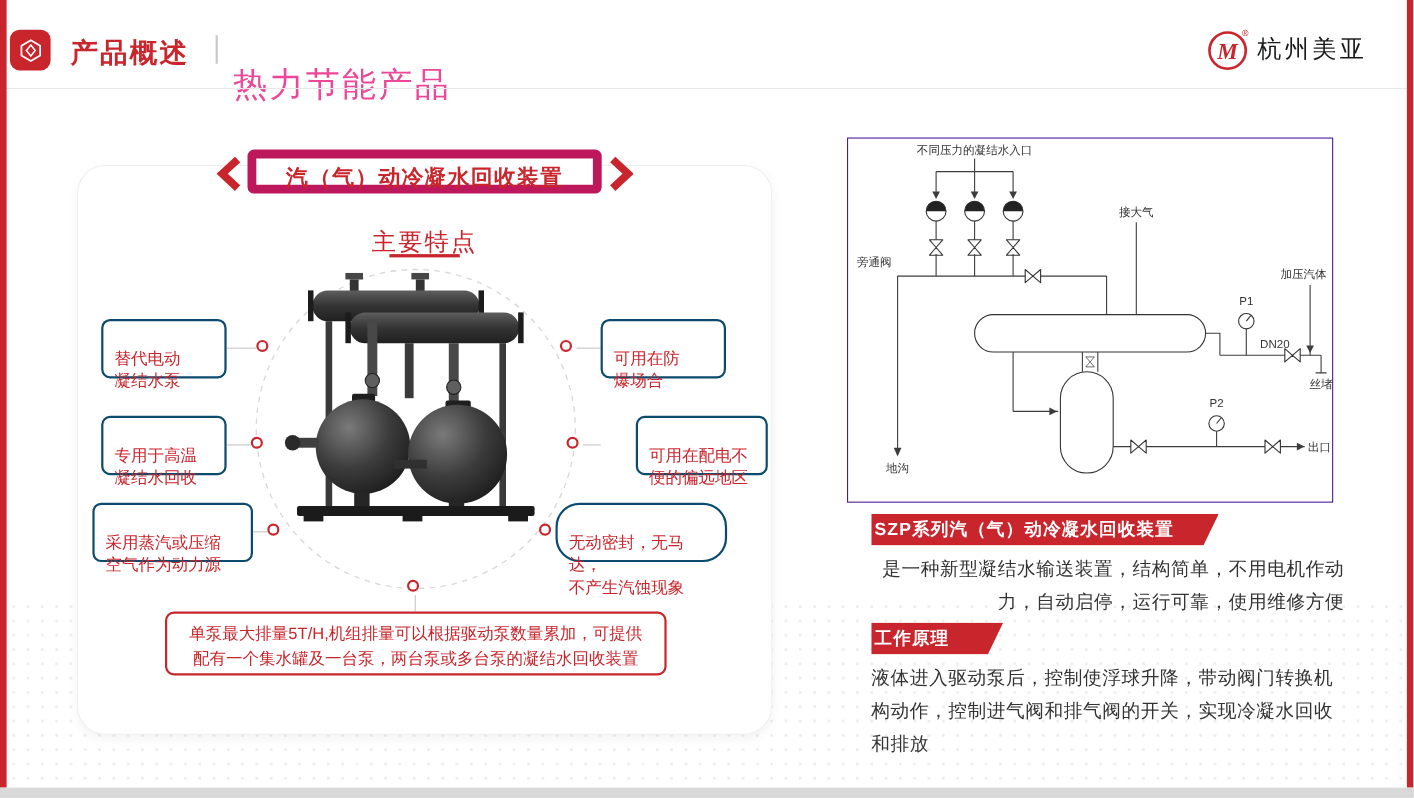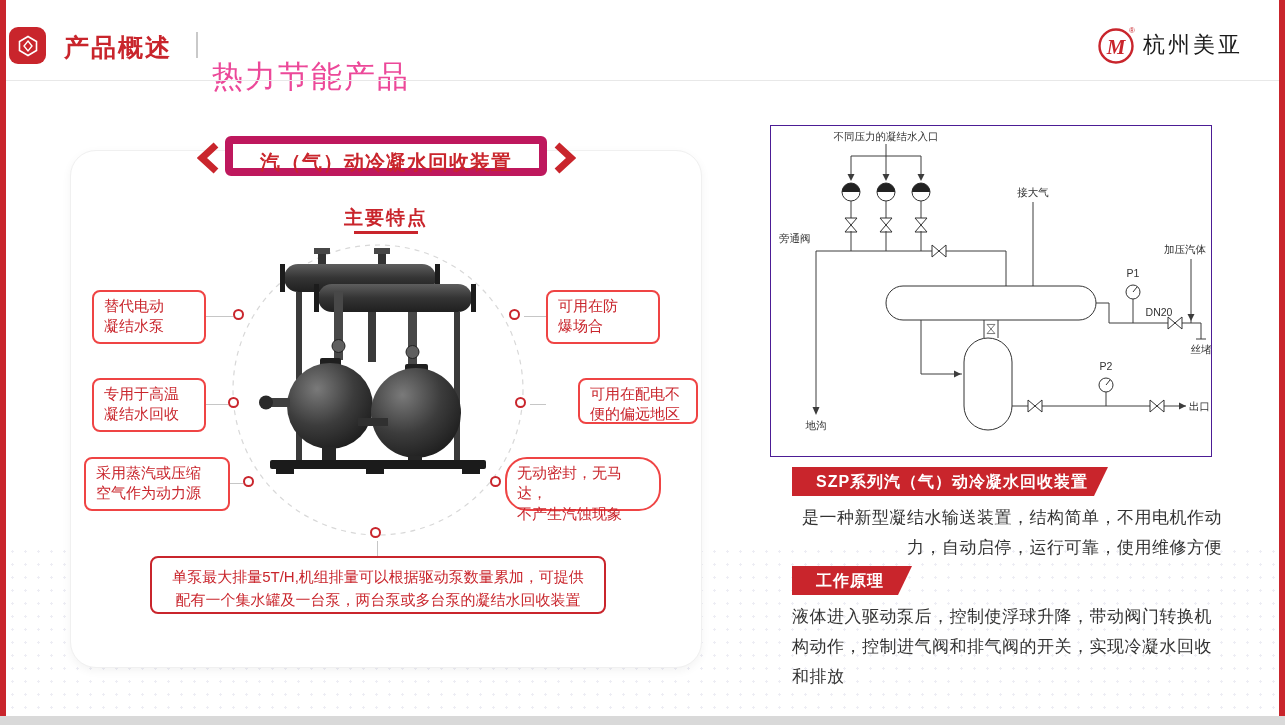--- a/index.html
+++ b/index.html
@@ -26,28 +26,28 @@
 
   
   .left-card { position:absolute; left:70px; top:150px; width:632px; height:518px; background:#fff;
                border:1px solid #f0f0f0; border-radius:26px; box-shadow:0 3px 10px rgba(0,0,0,.05); z-index:1; }
   .ribbon-box { position:absolute; left:225px; top:136px; width:322px; height:40px; background:#fff; z-index:3;
                 border:8px solid #be185d; border-radius:6px; text-align:center; line-height:36px;
                 font-size:20px; font-weight:bold; color:#c9252c; letter-spacing:1px; }
   .chev { position:absolute; top:142px; z-index:3; }
   .chev.l { left:197px; } .chev.r { left:554px; }
   .feat-title { position:absolute; left:225px; top:205px; width:322px; text-align:center;
-                font-size:19px; font-weight:bold; color:#c9252c; letter-spacing:2px; z-index:2; }
+                font-size:22px; font-weight:normal; color:#c9252c; letter-spacing:2px; z-index:2; }
   .feat-underline { position:absolute; left:354px; top:231px; width:64px; height:3px; background:#c9252c; z-index:2; }
 
   .dash-circle { position:absolute; left:231px; top:243px; z-index:1; }
   .product { position:absolute; left:258px; top:248px; z-index:2; }
 
-  .fbox { position:absolute; background:#fff; border:2px solid #ef4444; border-radius:8px; color:#c9252c;
-          font-size:15px; line-height:1.35; padding:4px 10px; white-space:pre-line; z-index:2; }
+  .fbox { position:absolute; background:#fff; border:2px solid #0c4a6e; border-radius:8px; color:#c9252c;
+          font-size:15px; line-height:1.35; padding:25px 10px; white-space:pre-line; z-index:2; }
   .fb1 { left:92px;  top:290px; width:114px; height:54px; }
   .fb2 { left:92px;  top:378px; width:114px; height:54px; }
   .fb3 { left:84px;  top:457px; width:146px; height:54px; }
   .fb4 { left:546px; top:290px; width:114px; height:54px; }
   .fb5 { left:578px; top:378px; width:120px; height:46px; }
   .fb6 { left:505px; top:457px; width:156px; height:54px;border-radius:22px; }
   .summary-box { position:absolute; left:150px; top:556px; width:456px; height:58px; background:#fff;
                  border:2px solid #c9252c; border-radius:8px; color:#c9252c; font-size:15px; line-height:1.55;
                  text-align:center; padding:7px 6px; white-space:pre-line; z-index:2; }
 
@@ -57,21 +57,21 @@
   .cline { position:absolute; background:#c6c6c6; z-index:2; }
   .c1{left:206px;top:316px;width:27px;height:1px;} .c2{left:206px;top:404px;width:22px;height:1px;}
   .c3{left:230px;top:483px;width:13px;height:1px;} .c4{left:524px;top:316px;width:22px;height:1px;}
   .c5{left:530px;top:404px;width:16px;height:1px;} .c7{left:377px;top:541px;width:1px;height:15px;}
 
   
   .diagram-frame { position:absolute; left:770px; top:125px; width:442px; height:332px; background:#fff;
                    border:1px solid #4c1d95; z-index:1; }
   .schematic text { font-size:10.5px; fill:#333; }
   .red-banner { position:absolute; background:#c9252c; color:#fff; font-weight:bold; font-size:16px;
-                line-height:29px; padding-left:24px; letter-spacing:1px; z-index:2;
+                line-height:29px; padding-left:3px; letter-spacing:1px; z-index:2;
                 clip-path:polygon(0 0, 100% 0, calc(100% - 14px) 100%, 0 100%); }
   .banner1 { left:792px; top:467px; width:316px; height:29px; }
   .banner2 { left:792px; top:566px; width:120px; height:29px; }
   .para { position:absolute; left:792px; width:430px; color:#333; font-size:17px; line-height:1.75;
           letter-spacing:.5px; z-index:2; }
   .para1 { top:503px;text-align:right; } .para2 { top:602px; }
 </style>
 </head>
 <body>
 

